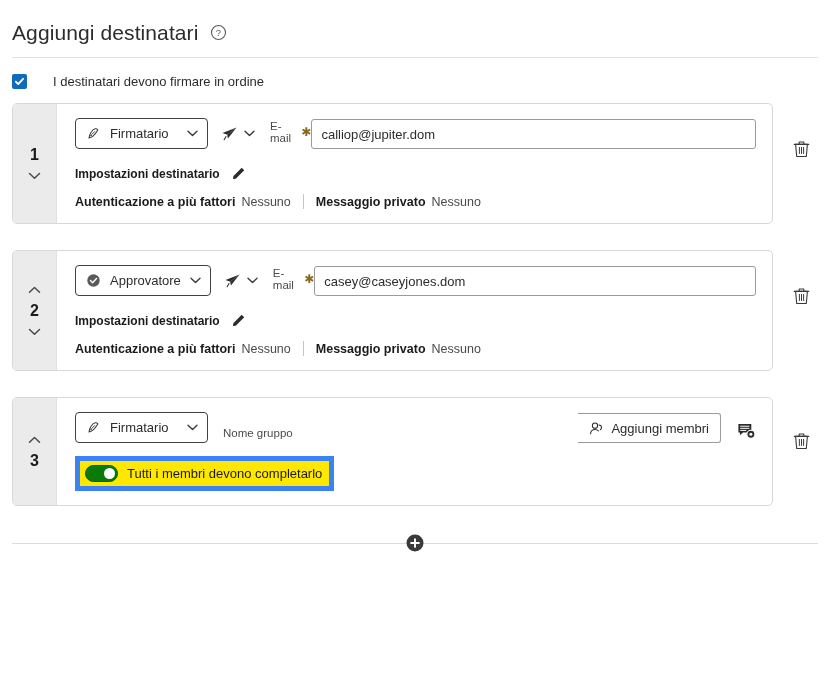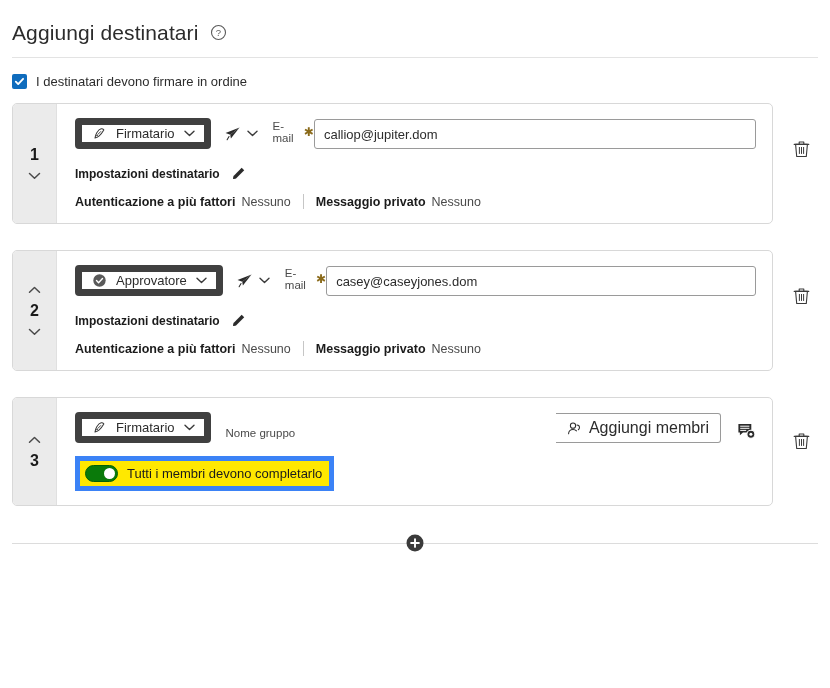--- a/index.html
+++ b/index.html
@@ -26,21 +26,21 @@
     width: 17px; height: 17px; display:inline-flex;
     align-items:center; justify-content:center;
     color:#5a5a5a; cursor: pointer;
   }
   .hr-top {
     height: 1px; background: #e3e3e3; margin: 0 12px 0 12px;
   }
 
   
   .order-row {
-    display:flex; gap: 9px;
+    display:flex; gap: 26px;
     padding: 16px 0 0 12px;
   }
   .cb {
     width: 15px; height: 15px; border-radius: 2px;
     background: #0f6cbd; display:inline-flex;
     align-items:center; justify-content:center;
     cursor:pointer; flex: 0 0 auto;
   }
   .cb svg { display:block; }
   .order-label { font-size: 13px; color: #2c2c2c; }
@@ -75,21 +75,21 @@
   }
 
   .card-body { flex: 1 1 auto; padding: 14px 16px 14px 18px; }
 
   .row1 { display:flex; align-items:flex-end; gap: 0; }
 
   
   .role-select {
     display:flex; align-items:center; gap: 9px;
     height: 31px; padding: 0 9px 0 10px;
-    border: 7px solid #404040; border-radius: 4px;
+    border: 1px solid #404040; border-radius: 4px;
     background: #fff; cursor: pointer; white-space: nowrap;
     min-width: 133px;
   }
   .role-label { font-size: 13px; color: #2c2c2c; flex: 1 1 auto; }
   .role-icon { line-height:0; display:flex; color:#3a3a3a; }
 
   .send-group {
     display:flex; align-items:center; gap: 6px;
     margin-left: 13px; margin-right: 13px; height: 31px;
     cursor:pointer;
@@ -110,21 +110,21 @@
   }
 
   .group-row { display:flex; align-items:flex-end; gap: 0; flex:1 1 auto; }
   .group-input-wrap { flex: 1 1 auto; display:flex; flex-direction:column; }
   .add-members-btn {
     display:flex; align-items:center; gap: 7px;
     height: 30px; padding: 0 11px;
     border: 1px solid #9a9a9a; border-left: none;
     border-radius: 0 3px 3px 0;
     background: #fff; cursor:pointer; white-space:nowrap;
-    font-size: 16px; color: #2c2c2c;
+    font-size: 13px; color: #2c2c2c;
   }
   .members-icon { line-height:0; display:flex; color:#2b2b2b; }
   .group-extra-icon {
     margin-left: 16px; margin-bottom: 3px;
     cursor:pointer; line-height:0; display:flex; color:#2b2b2b;
   }
 
   
   .settings-row {
     display:flex; align-items:center; gap: 11px;

